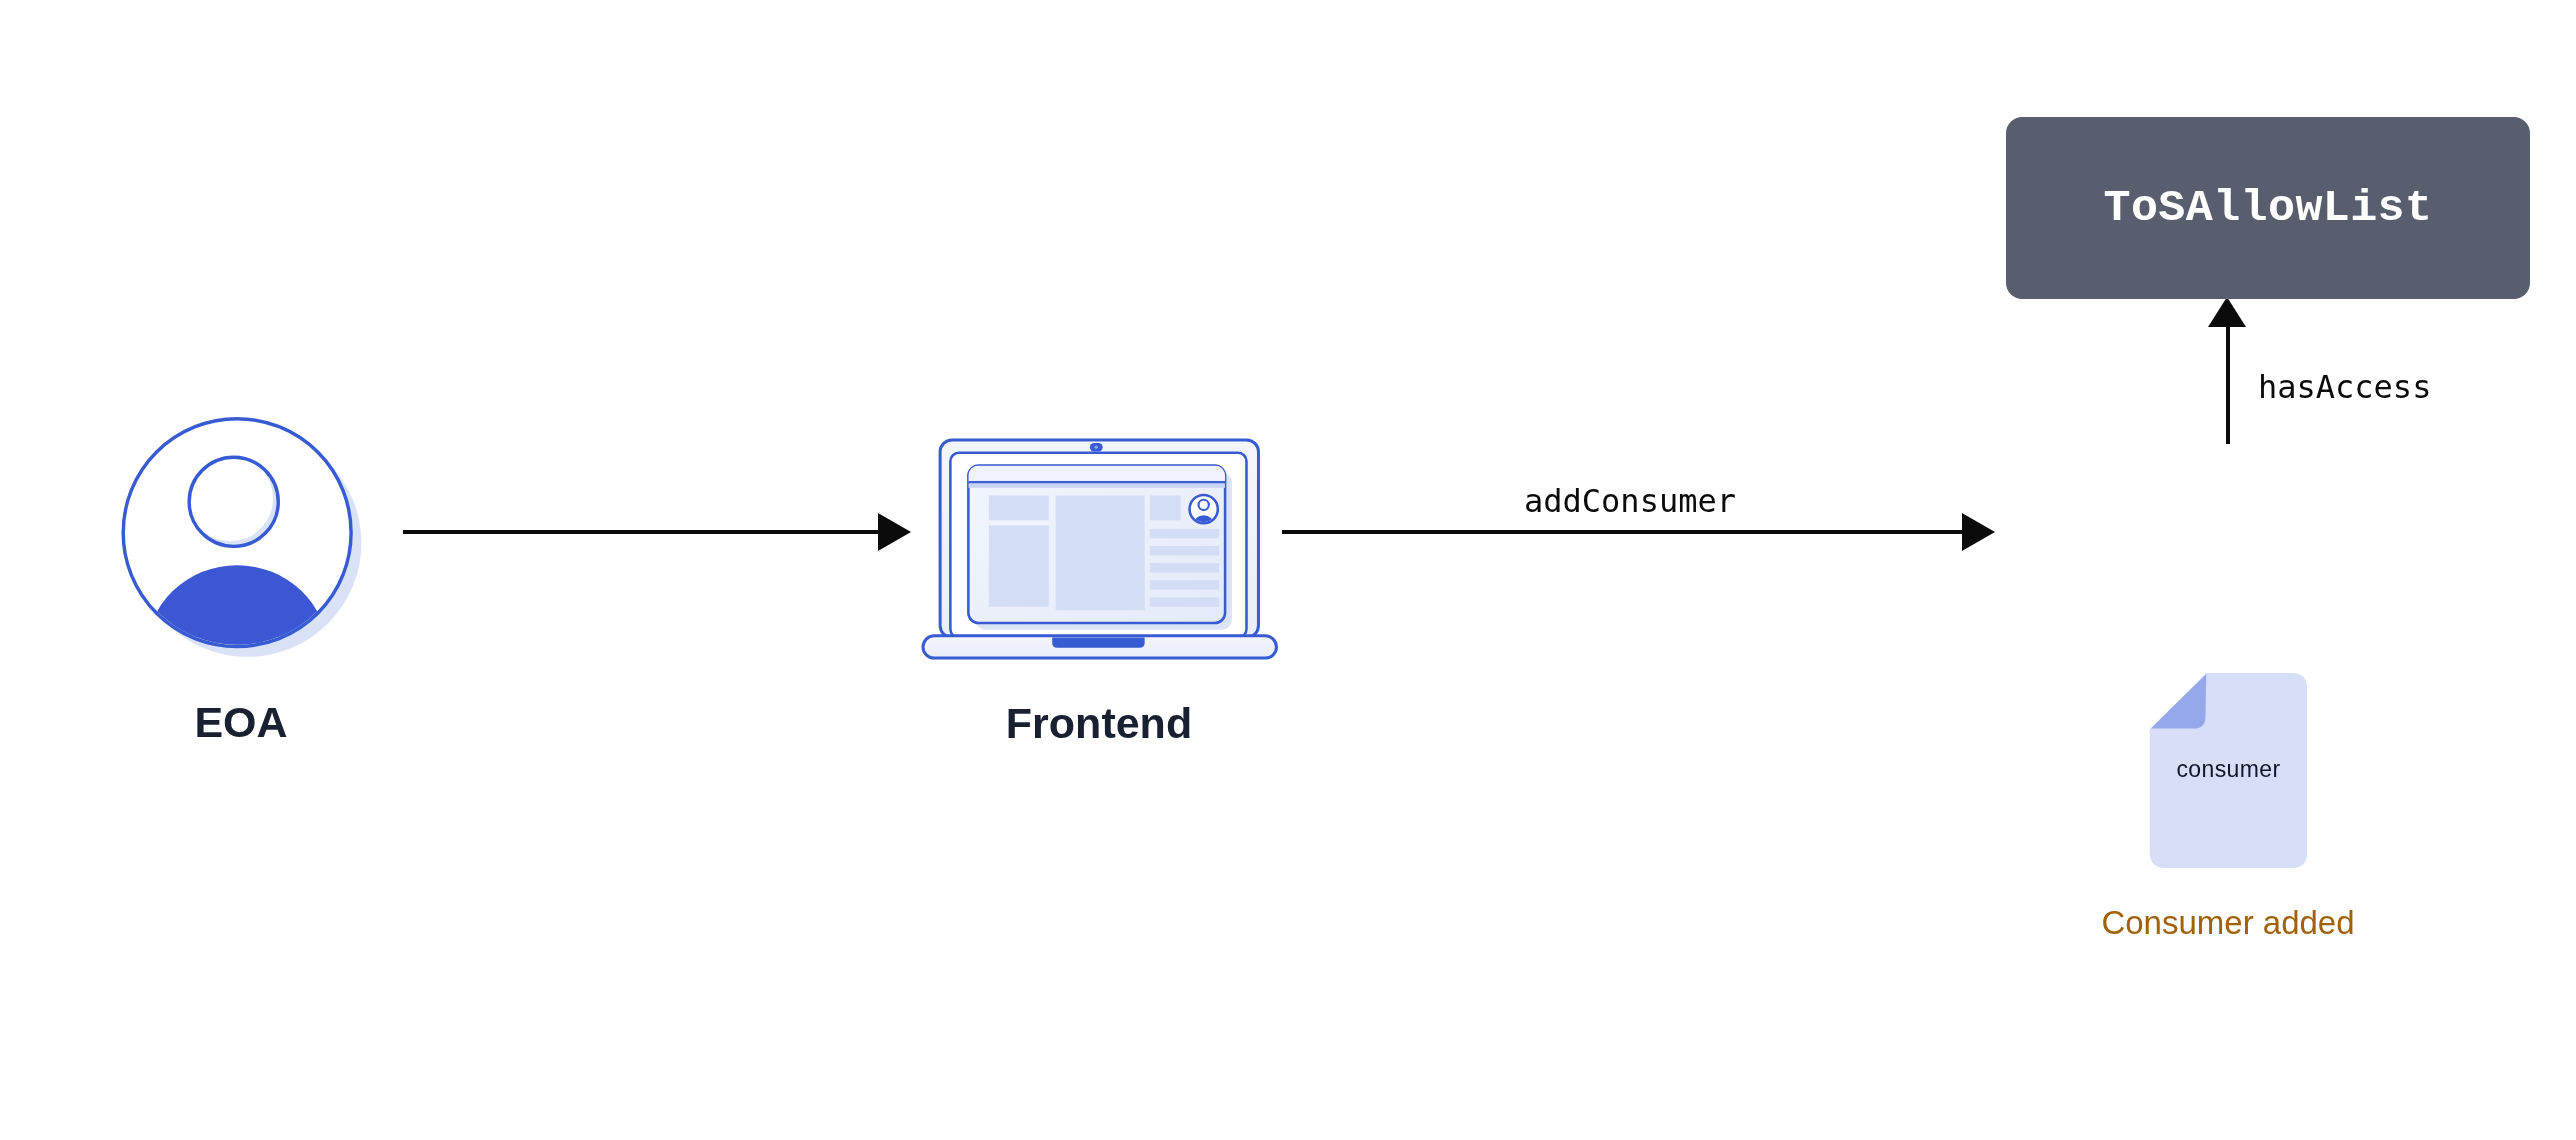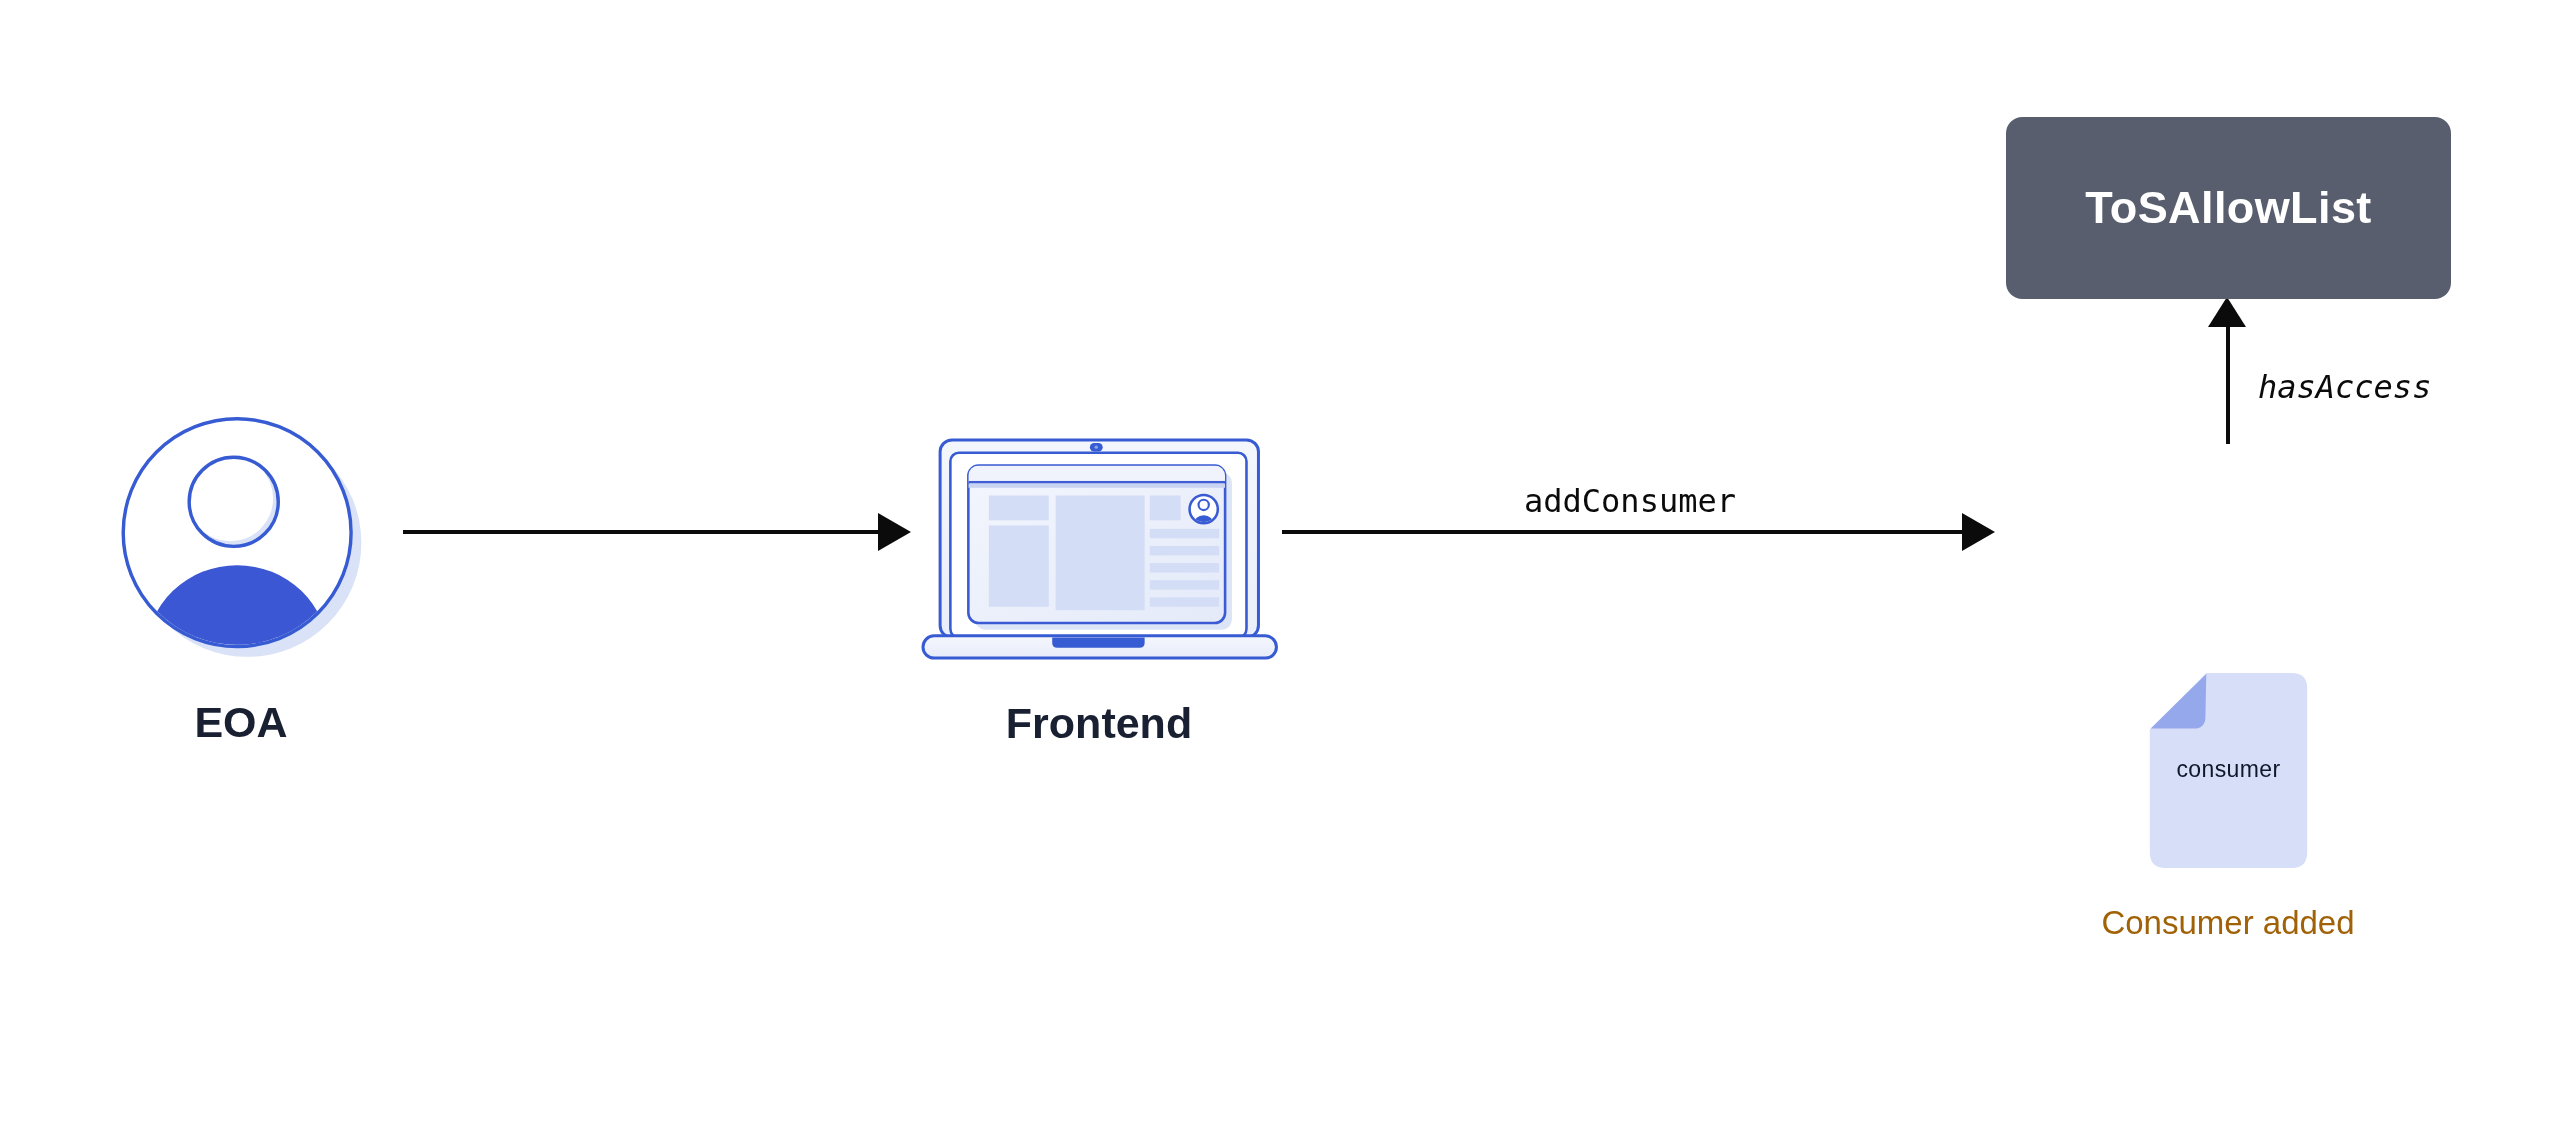--- a/index.html
+++ b/index.html
@@ -12,27 +12,28 @@
     height: 1140px;
     background: #ffffff;
     font-family: "Liberation Sans", sans-serif;
     overflow: hidden;
   }
   .abs { position: absolute; }
 
   
   .contract-box {
     position: absolute;
-    width: 445px;
+    width: 524px;
     height: 182px;
     background: #585E6E;
     border-radius: 16.3px;
     display: flex;
     align-items: center;
     justify-content: center;
+    font-family: Liberation Mono, monospace;
   }
   .contract-label {
     color: #ffffff;
     font-size: 45px;
     font-weight: 700;
     letter-spacing: 0.4px;
   }
   .box-tos { left: 2006px; top: 117px; }
   .box-router { left: 2006px; top: 444px; }
 
@@ -207,21 +208,21 @@
     <div class="h-line" style="left:1282px; top:530px; width:680px;"></div>
     <div class="head-right" style="left:1962px; top:513px;"></div>
   </div>
   <div class="edge-label" style="left:1630px; top:474px; transform:translateX(-50%);margin-top:8px;">addConsumer</div>
 
 
   <div>
     <div class="v-line" style="left:2226px; top:326px; height:118px;"></div>
     <div class="head-up" style="left:2208px; top:297px;"></div>
   </div>
-  <div class="edge-label" style="left:2258px; top:368px;font-style:italic;">hasAccess</div>
+  <div class="edge-label" style="left:2258px; top:368px;">hasAccess</div>
 
   <div class="contract-box box-tos">
     <span class="contract-label">ToSAllowList</span>
   </div>
 
   <div class="abs" style="left:2149px; top:672px; width:159px; height:197px;">
     <svg width="159" height="197" viewBox="0 0 186 230">
 
       <path d="M 67 1 H 167 Q 185 1 185 19 V 211 Q 185 229 167 229 H 19 Q 1 229 1 211 V 67 Z" fill="#D6DEF8"></path>
 

